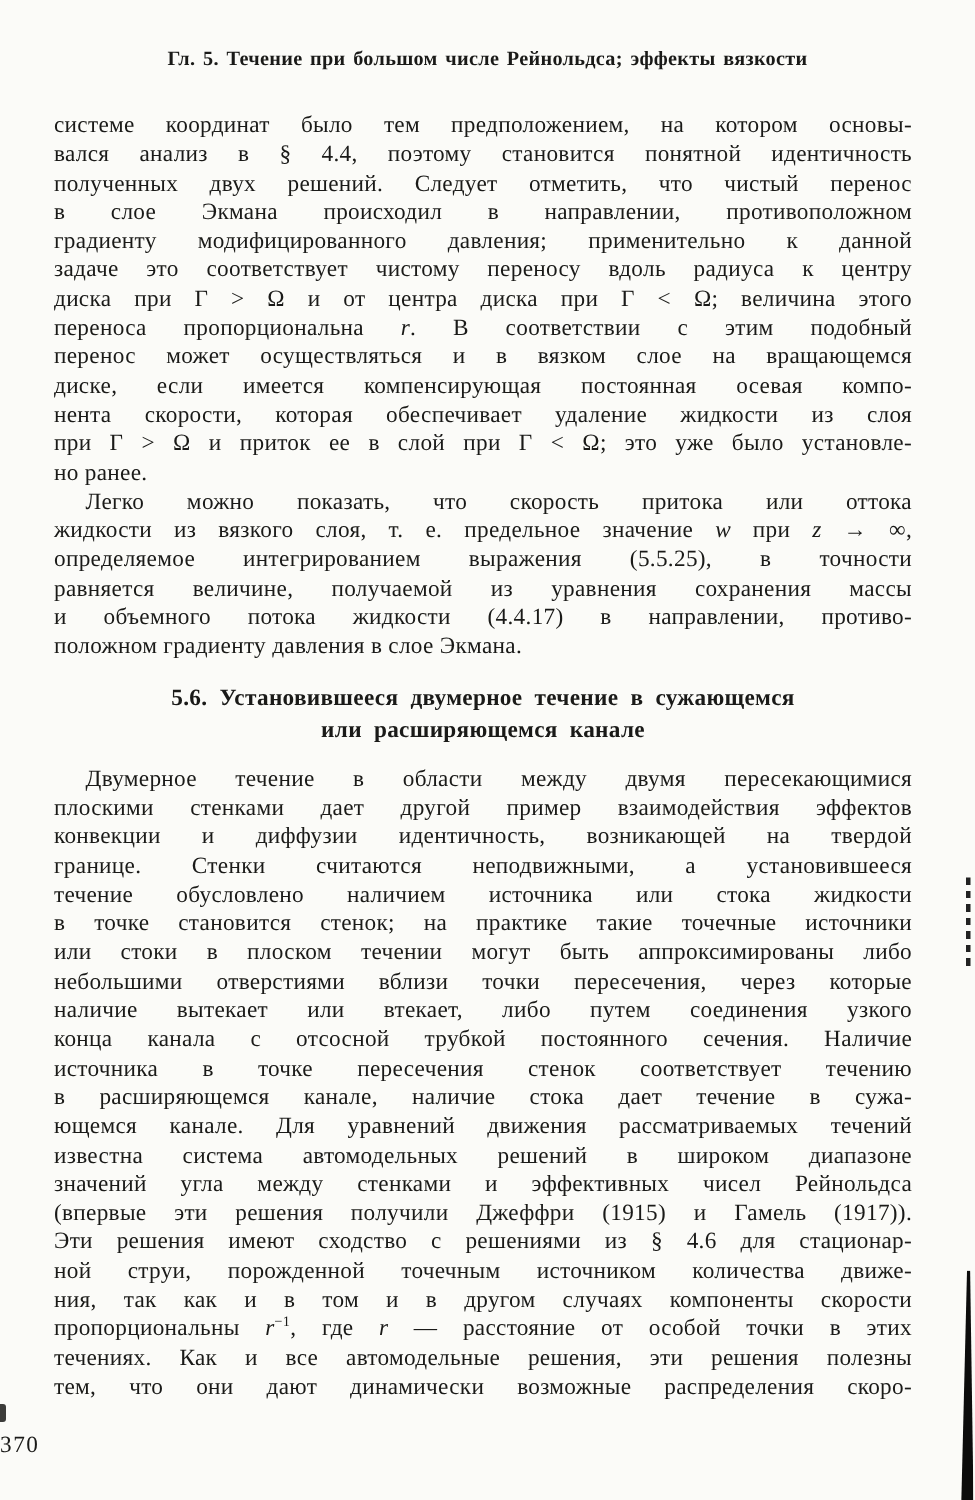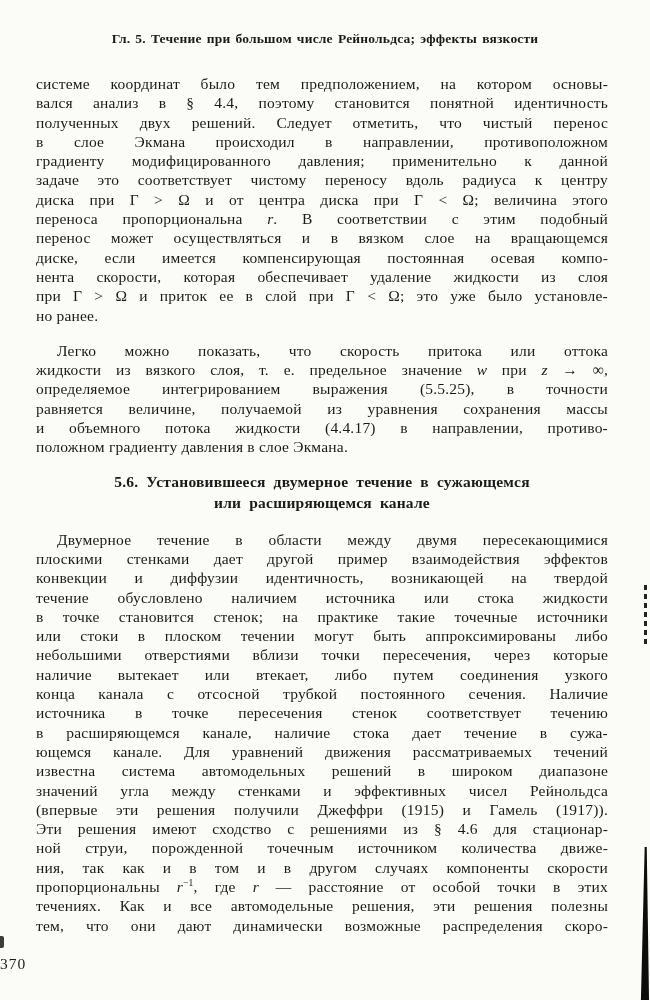--- a/index.html
+++ b/index.html
@@ -18,21 +18,21 @@
   }
   .text-block {
     position:absolute; left:36px; top:74px; width:572px;
     font-size:15.5px; letter-spacing:0.2px;
   }
   .line {
     height:19.3px; line-height:19.3px; overflow:visible;
     text-align:justify; text-align-last:justify;
     white-space:normal;
   }
-  .line.indent { text-indent:21px;margin-top:16px; }
+  .line.indent { text-indent:21px; }
   .line.flush { text-align-last:left; }
   .line.center { text-align:center; text-align-last:center; }
   .section-heading {
     margin:14px 0 12px 0; font-weight:bold; font-size:15.5px;
   }
   .section-heading .line { height:21.5px; line-height:21.5px; word-spacing:4px; }
   .line i { font-style:italic; letter-spacing:0; }
   .line sup { font-size:0.62em; vertical-align:super; line-height:0; }
   .page-number {
     position:absolute; top:955px; left:0; width:650px;
@@ -86,20 +86,21 @@
         <div class="line flush">положном градиенту давления в слое Экмана.</div>
       </div>
     <div class="section-heading">
         <div class="line center">5.6. Установившееся двумерное течение в сужающемся</div>
         <div class="line center">или расширяющемся канале</div>
       </div>
     <div class="para">
         <div class="line indent">Двумерное течение в области между двумя пересекающимися</div>
         <div class="line">плоскими стенками дает другой пример взаимодействия эффектов</div>
         <div class="line">конвекции и диффузии идентичность, возникающей на твердой</div>
+        <div class="line">границе. Стенки считаются неподвижными, а установившееся</div>
         <div class="line">течение обусловлено наличием источника или стока жидкости</div>
         <div class="line">в точке становится стенок; на практике такие точечные источники</div>
         <div class="line">или стоки в плоском течении могут быть аппроксимированы либо</div>
         <div class="line">небольшими отверстиями вблизи точки пересечения, через которые</div>
         <div class="line">наличие вытекает или втекает, либо путем соединения узкого</div>
         <div class="line">конца канала с отсосной трубкой постоянного сечения. Наличие</div>
         <div class="line">источника в точке пересечения стенок соответствует течению</div>
         <div class="line">в расширяющемся канале, наличие стока  дает течение в сужа-</div>
         <div class="line">ющемся канале. Для уравнений движения рассматриваемых течений</div>
         <div class="line">известна система автомодельных решений в широком диапазоне</div>

